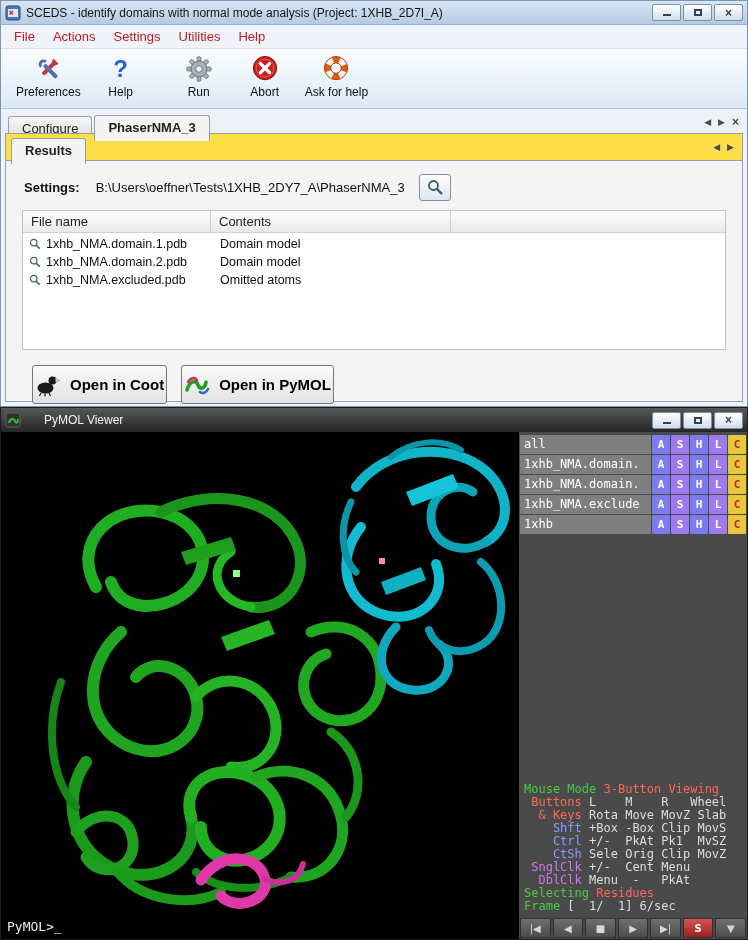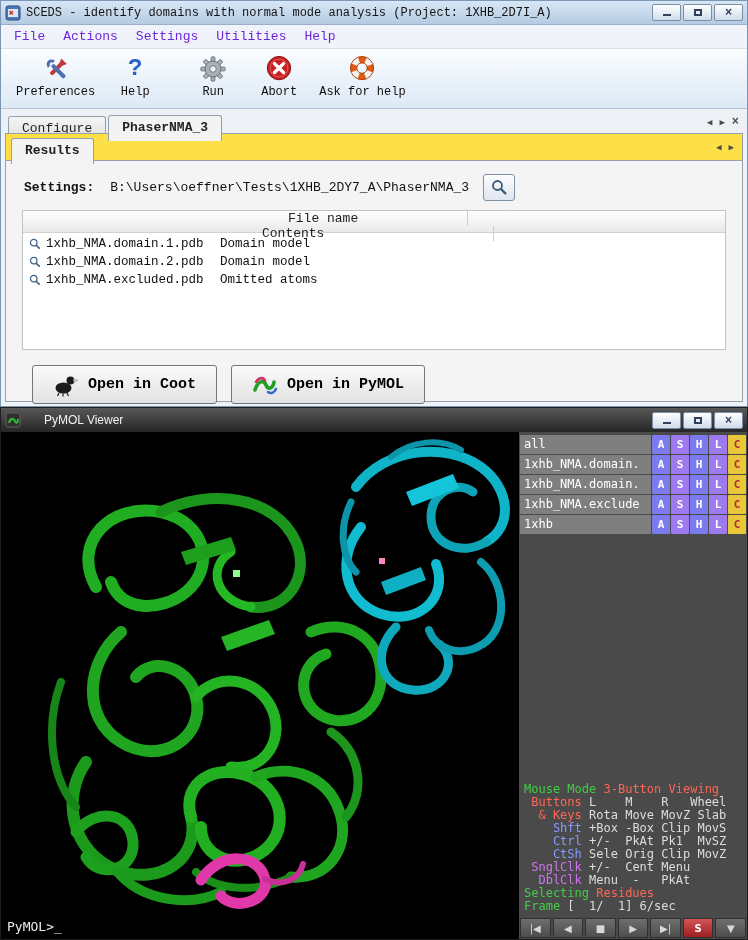--- a/index.html
+++ b/index.html
@@ -3,40 +3,40 @@
 <meta charset="utf-8">
 <style>
   html,body{margin:0;padding:0;}
   body{
     width:748px;height:940px;position:relative;overflow:hidden;
     font-family:"Liberation Sans",sans-serif;background:#ffffff;
   }
   
   #sceds-window{
     position:absolute;left:0;top:0;width:748px;height:407px;
-    border:1px solid #7d96b4;background:#eef3fa;box-sizing:border-box;font-family:Liberation Mono, monospace;
+    border:1px solid #7d96b4;background:#eef3fa;box-sizing:border-box;
   }
   .titlebar{
     height:23px;display:flex;align-items:center;padding:0 4px;
     background:linear-gradient(#d8e6f5,#b4cbe3);border-bottom:1px solid #97afc8;
   }
   .titlebar .title{flex:1;font-size:12px;color:#141414;margin-left:5px;white-space:nowrap;overflow:hidden;}
   .winbtns{display:flex;}
   .wbtn{
     width:27px;height:15px;margin-left:2px;border:1px solid #7a8ea4;border-radius:2px;
     background:linear-gradient(#ffffff,#cfdceb);display:flex;align-items:center;justify-content:center;
   }
   .g-min{width:8px;height:5px;border-bottom:2px solid #30405a;}
   .g-max{width:8px;height:7px;border:2px solid #30405a;box-sizing:border-box;}
   .g-close{font-size:12px;font-weight:bold;color:#30405a;line-height:1;}
   .menubar{
     height:23px;display:flex;align-items:center;padding-left:4px;
     background:#f0f4fa;border-bottom:1px solid #d7e0ea;
   }
-  .menu-item{padding:3px 9px;font-size:13px;color:#6d28d9;}
+  .menu-item{padding:3px 9px;font-size:13px;color:#b91c1c;}
   .toolbar{
     height:60px;display:flex;align-items:flex-start;padding:3px 8px 0 8px;
     background:linear-gradient(#fbfdff,#dcе9f5,#dce9f5);
     background:linear-gradient(#fbfdff,#dce9f5);
     border-bottom:1px solid #b7c7d9;box-sizing:border-box;
   }
   .tool{display:flex;flex-direction:column;align-items:center;padding:2px 7px;min-width:52px;}
   .tool.gap{margin-left:12px;}
   .ticon{height:30px;display:flex;align-items:center;justify-content:center;}
   .tlabel{font-size:12px;color:#101010;margin-top:1px;white-space:nowrap;}
@@ -72,33 +72,33 @@
     margin-left:14px;width:30px;height:25px;border:1px solid #8090a0;border-radius:3px;
     background:linear-gradient(#fdfdfd,#dfe6ee);display:flex;align-items:center;justify-content:center;
   }
   .ftable{
     margin:10px 16px 0 16px;height:140px;background:#ffffff;
     border:1px solid #c0c4c8;box-sizing:border-box;
   }
   .t-head{
     display:flex;height:21px;align-items:center;
     background:linear-gradient(#ffffff,#e9e9e9);border-bottom:1px solid #d2d2d2;
-    font-size:13px;color:#222;flex-direction:column;
+    font-size:13px;color:#222;
   }
   .t-head .hc{box-sizing:border-box;padding-left:8px;border-right:1px solid #cccccc;height:100%;display:flex;align-items:center;}
   .hc1{width:188px;} .hc2{width:240px;} .hc3{flex:1;border-right:none !important;}
   .t-row{display:flex;height:18px;align-items:flex-end;font-size:12.5px;color:#101010;}
   .t-c1{width:188px;display:flex;align-items:center;gap:5px;padding-left:6px;box-sizing:border-box;white-space:nowrap;overflow:hidden;}
   .t-c2{width:240px;padding-left:9px;box-sizing:border-box;white-space:nowrap;}
   .t-c3{flex:1;}
   .btn-row{margin:15px 0 0 26px;display:flex;gap:14px;}
   .big-btn{
     height:37px;border:1px solid #70787f;border-radius:3px;
     background:linear-gradient(#fafafa,#e2e2e2);
-    display:flex;align-items:center;gap:9px;padding:0 20px;
+    display:flex;align-items:center;gap:9px;padding:0 2px;
     font-size:15px;font-weight:bold;color:#000;
   }
   
   #pymol-window{
     position:absolute;left:0;top:407px;width:748px;height:533px;
     border:1px solid #1c1c1c;box-sizing:border-box;background:#000;
   }
   .pt-titlebar{
     height:24px;display:flex;align-items:center;padding:0 4px;
     background:linear-gradient(#585858,#262626);border-bottom:1px solid #000;

